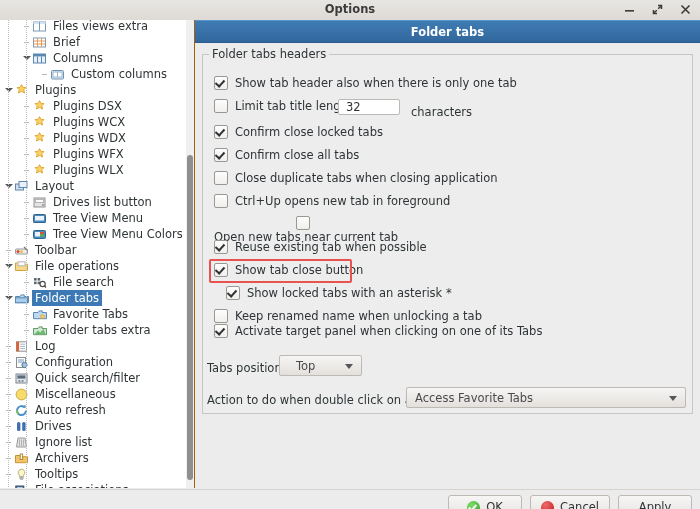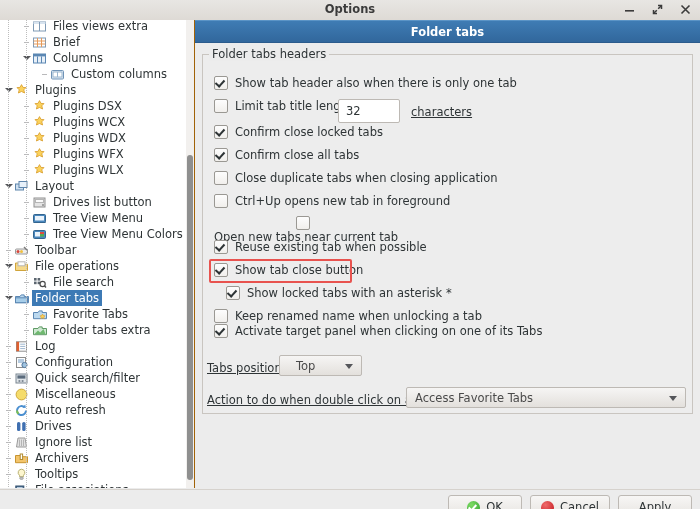--- a/index.html
+++ b/index.html
@@ -85,26 +85,26 @@
     border:solid #2e3436;border-width:0 2px 2px 0;transform:rotate(42deg);
   }
   .cb-row .txt{font-size:11.5px;color:#2e3436;white-space:nowrap;}
 
   .hl{
     position:absolute;border:2px solid #e8534f;border-radius:2px;
     background:transparent;pointer-events:none;
   }
 
   .spin{
-    position:absolute;width:62px;height:24px;background:#ffffff;
+    position:absolute;width:62px;height:16px;background:#ffffff;
     border:1px solid #bdb9b4;border-radius:2px;
     display:flex;align-items:center;padding-left:7px;
     font-size:11.5px;color:#2e3436;box-sizing:border-box;
   }
-  .plaintxt{position:absolute;font-size:11.5px;color:#2e3436;white-space:nowrap;text-decoration:underline;}
+  .plaintxt{position:absolute;font-size:11.5px;color:#2e3436;white-space:nowrap;}
 
   .combo{
     position:absolute;height:21px;box-sizing:border-box;
     background:linear-gradient(#f6f5f4,#e3e0dc);
     border:1px solid #bdb9b4;border-radius:2px;
     display:flex;align-items:center;padding-left:8px;
     font-size:11.5px;color:#4a4a4a;
   }
   .combo .arr{
     position:absolute;right:8px;top:50%;margin-top:-2px;

